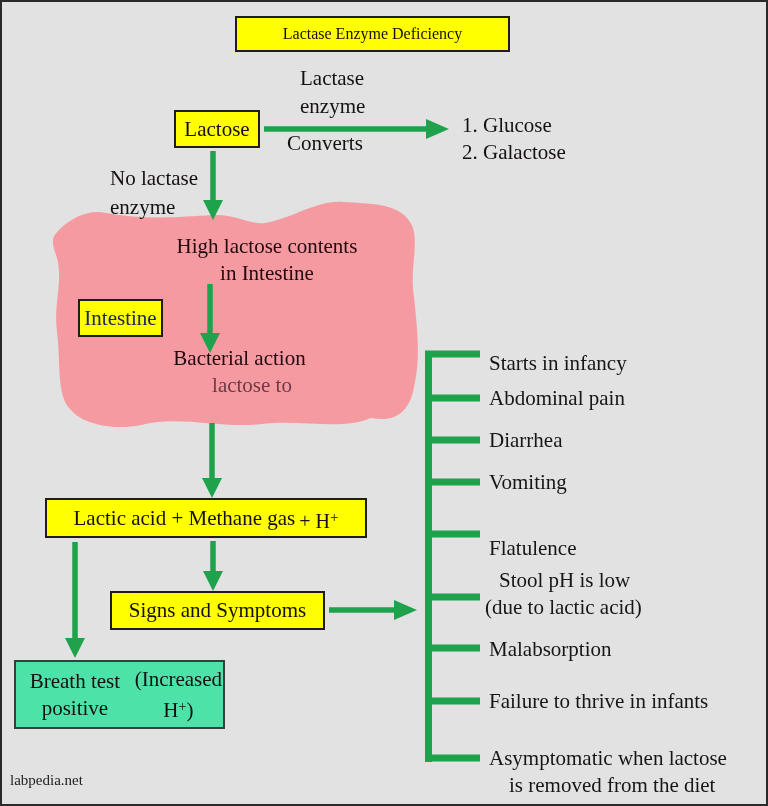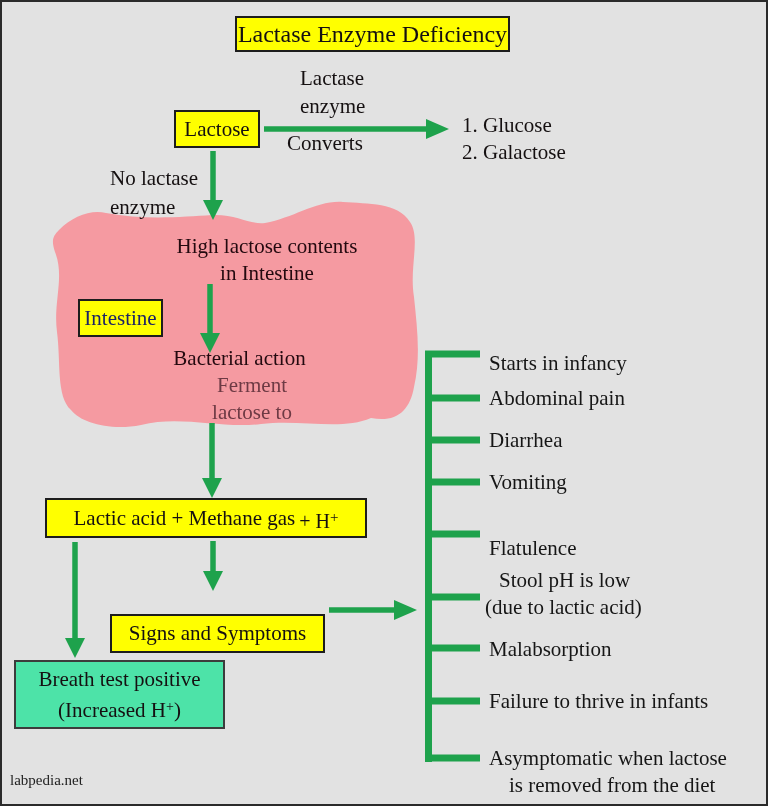--- a/index.html
+++ b/index.html
@@ -21,21 +21,21 @@
     box-sizing:border-box;
     display:flex;align-items:center;justify-content:center;
     font-size:21px;
     white-space:nowrap;
   }
   .tealbox{
     position:absolute;
     background:#4de3a8;
     border:2px solid #3c3c3c;
     box-sizing:border-box;
-    display:flex;flex-direction:column;align-items:center;justify-content:center;
+    display:flex;flex-direction:row;align-items:center;justify-content:center;
     font-size:21px;
     text-align:center;
     line-height:27px;
   }
   .label{position:absolute;font-size:21px;line-height:28px;white-space:nowrap;}
   .center{text-align:center;}
   .maroon{color:#6e3a44;}
   .darktext{color:#23090f;}
   .navy{color:#1c2366;}
   .symptom{position:absolute;left:487px;font-size:21px;line-height:27px;white-space:nowrap;color:#161616;}
@@ -98,21 +98,21 @@
       <line x1="423" y1="438" x2="478" y2="438"></line>
       <line x1="423" y1="480" x2="478" y2="480"></line>
       <line x1="423" y1="532" x2="478" y2="532"></line>
       <line x1="423" y1="595" x2="478" y2="595"></line>
       <line x1="423" y1="646" x2="478" y2="646"></line>
       <line x1="423" y1="699" x2="478" y2="699"></line>
       <line x1="423" y1="756" x2="478" y2="756"></line>
     </g>
   </svg>
 
-  <div class="ybox" style="left:233px;top:14px;width:275px;height:36px;font-size:24px;">
+  <div class="ybox" style="left:233px;top:14px;width:275px;height:36px;font-size:16px;">
     <span>Lactase Enzyme Deficiency</span>
   </div>
 
   <div class="label" style="left:298px;top:62px;">
     <div>Lactase</div>
     <div>enzyme</div>
   </div>
   <div class="label" style="left:285px;top:127px;">
     <span>Converts</span>
   </div>
@@ -138,30 +138,29 @@
 
   <div class="ybox navy" style="left:76px;top:297px;width:85px;height:38px;">
     <span>Intestine</span>
   </div>
 
   <div class="label center darktext" style="left:115px;top:342px;width:245px;">
     <span>Bacterial action</span>
   </div>
 
   <div class="label center maroon" style="left:180px;top:370px;width:140px;line-height:27px;">
-    <div>Ferment</div>
     <div>lactose to</div>
   </div>
 
   <div class="ybox" style="left:43px;top:496px;width:322px;height:40px;text-align:center;">
     <span>Lactic acid + Methane gas</span>
       <span class="hplus"><span>+ H</span><span class="sup">+</span></span>
   </div>
 
-  <div class="ybox" style="left:108px;top:612px;width:215px;height:39px;">
+  <div class="ybox" style="left:108px;top:589px;width:215px;height:39px;">
     <span>Signs and Symptoms</span>
   </div>
 
   <div class="tealbox" style="left:12px;top:658px;width:211px;height:69px;">
     <div>Breath test positive</div>
     <div><span>(Increased H</span><span class="supsmall">+</span><span>)</span></div>
   </div>
 
   <div class="symptom" style="top:348px;">
     <span>Starts in infancy</span>

